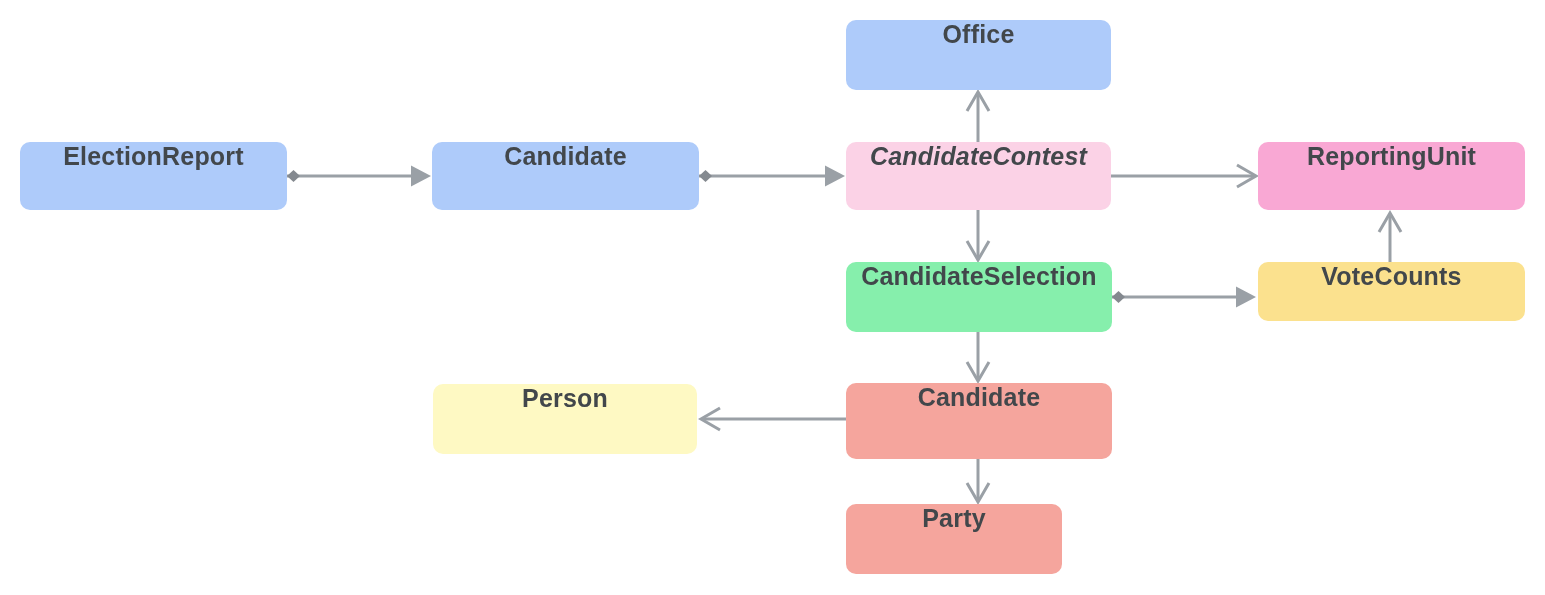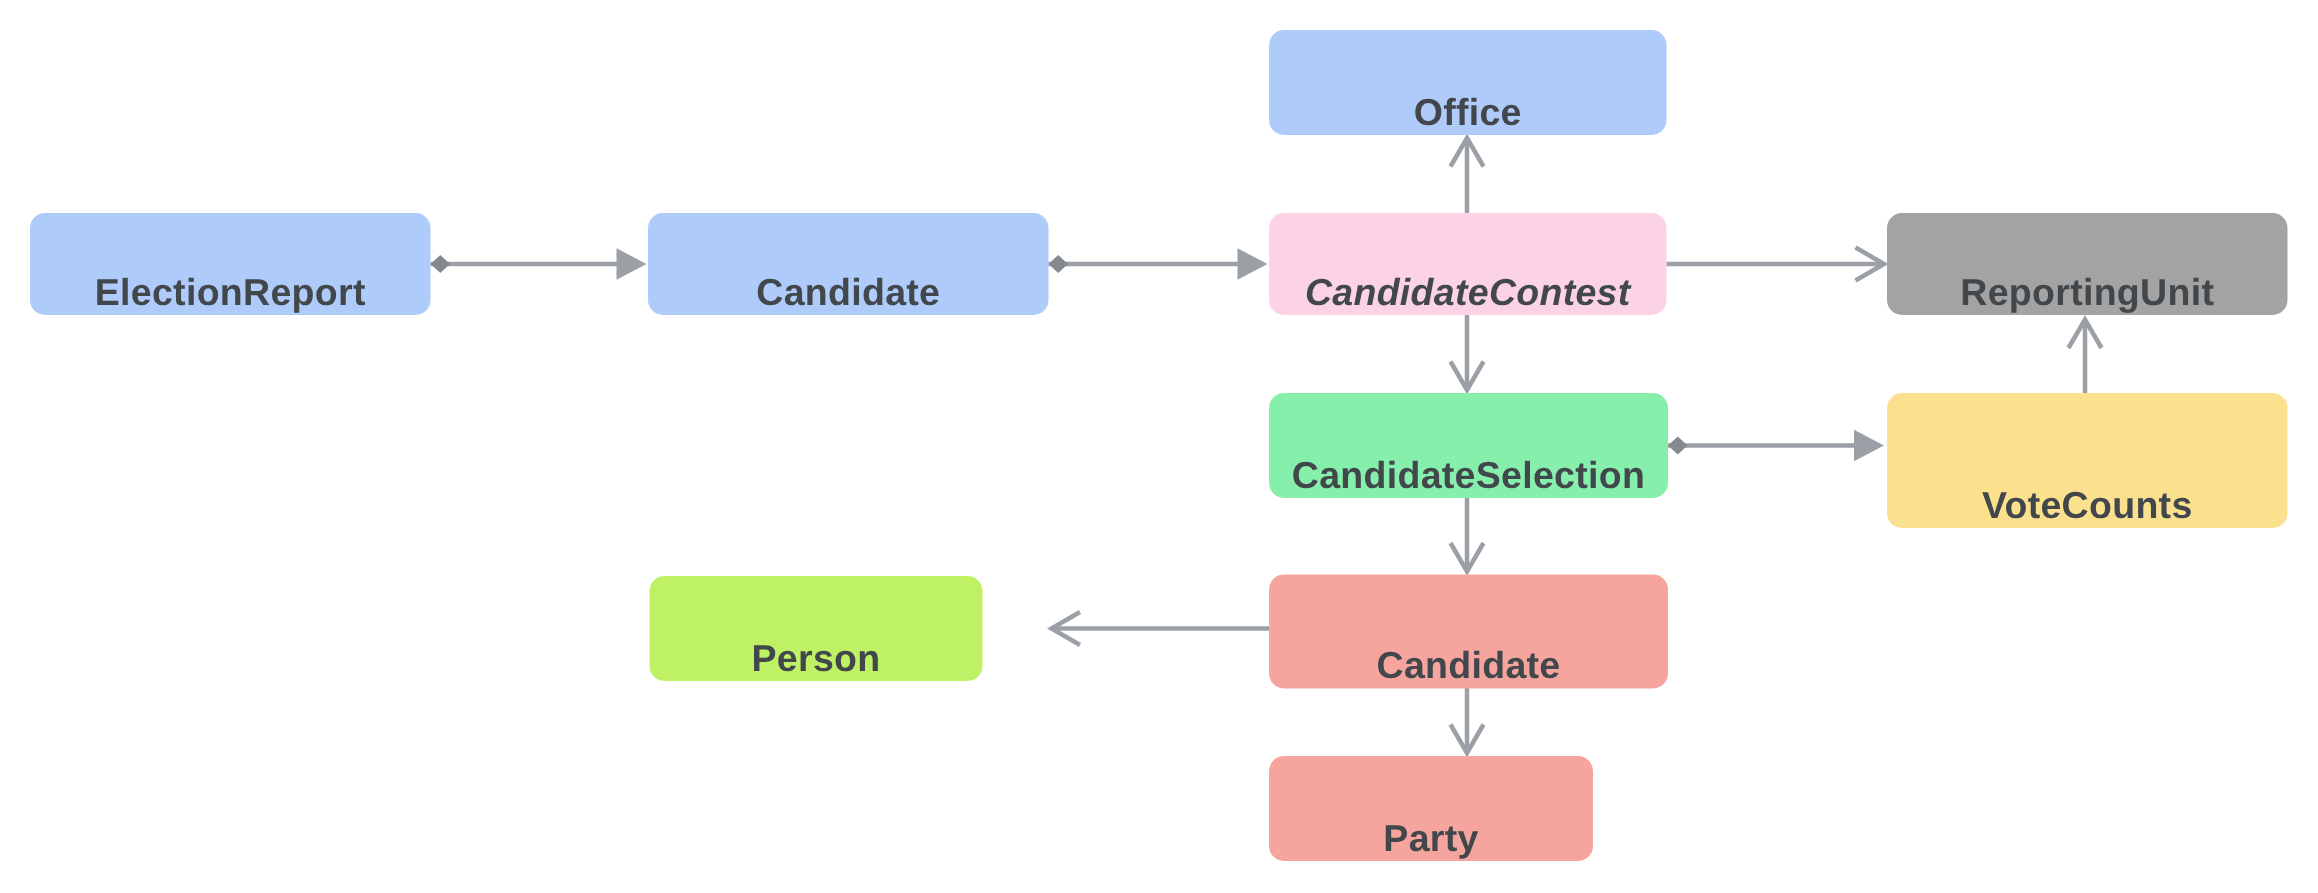--- a/index.html
+++ b/index.html
@@ -20,21 +20,21 @@
     position: absolute;
     left: 0;
     top: 0;
     width: 1545px;
     height: 595px;
   }
   .node {
     position: absolute;
     border-radius: 10px;
     display: flex;
-    align-items: flex-end;
+    align-items: flex-start;
     justify-content: center;
     box-sizing: border-box;
   }
   .node-label {
     font-family: "Liberation Sans", sans-serif;
     font-weight: 700;
     font-size: 25px;
     letter-spacing: 0.2px;
     color: #42474b;
     white-space: nowrap;
@@ -100,33 +100,33 @@
   </div>
 
   <div class="node" style="left: 432px; top: 142px; width: 267px; height: 68px; background: rgb(174, 203, 250);">
     <span class="node-label">Candidate</span>
   </div>
 
   <div class="node" style="left: 846px; top: 142px; width: 265px; height: 68px; background: rgb(251, 210, 230); font-style: italic;">
     <span class="node-label">CandidateContest</span>
   </div>
 
-  <div class="node" style="left: 1258px; top: 142px; width: 267px; height: 68px; background: #a3a3a3;">
+  <div class="node" style="left: 1258px; top: 142px; width: 267px; height: 68px; background: #f9a8d4;">
     <span class="node-label">ReportingUnit</span>
   </div>
 
   <div class="node" style="left: 846px; top: 262px; width: 266px; height: 70px; background: #86efac;">
     <span class="node-label">CandidateSelection</span>
   </div>
 
-  <div class="node" style="left: 1258px; top: 262px; width: 267px; height: 90px; background: rgb(251, 225, 142);">
+  <div class="node" style="left: 1258px; top: 262px; width: 267px; height: 59px; background: rgb(251, 225, 142);">
     <span class="node-label">VoteCounts</span>
   </div>
 
-  <div class="node" style="left: 433px; top: 384px; width: 222px; height: 70px; background: #bef264;">
+  <div class="node" style="left: 433px; top: 384px; width: 264px; height: 70px; background: #fef9c3;">
     <span class="node-label">Person</span>
   </div>
 
   <div class="node" style="left: 846px; top: 383px; width: 266px; height: 76px; background: rgb(245, 165, 157);">
     <span class="node-label">Candidate</span>
   </div>
 
   <div class="node" style="left: 846px; top: 504px; width: 216px; height: 70px; background: rgb(245, 165, 157);">
     <span class="node-label">Party</span>
   </div>

